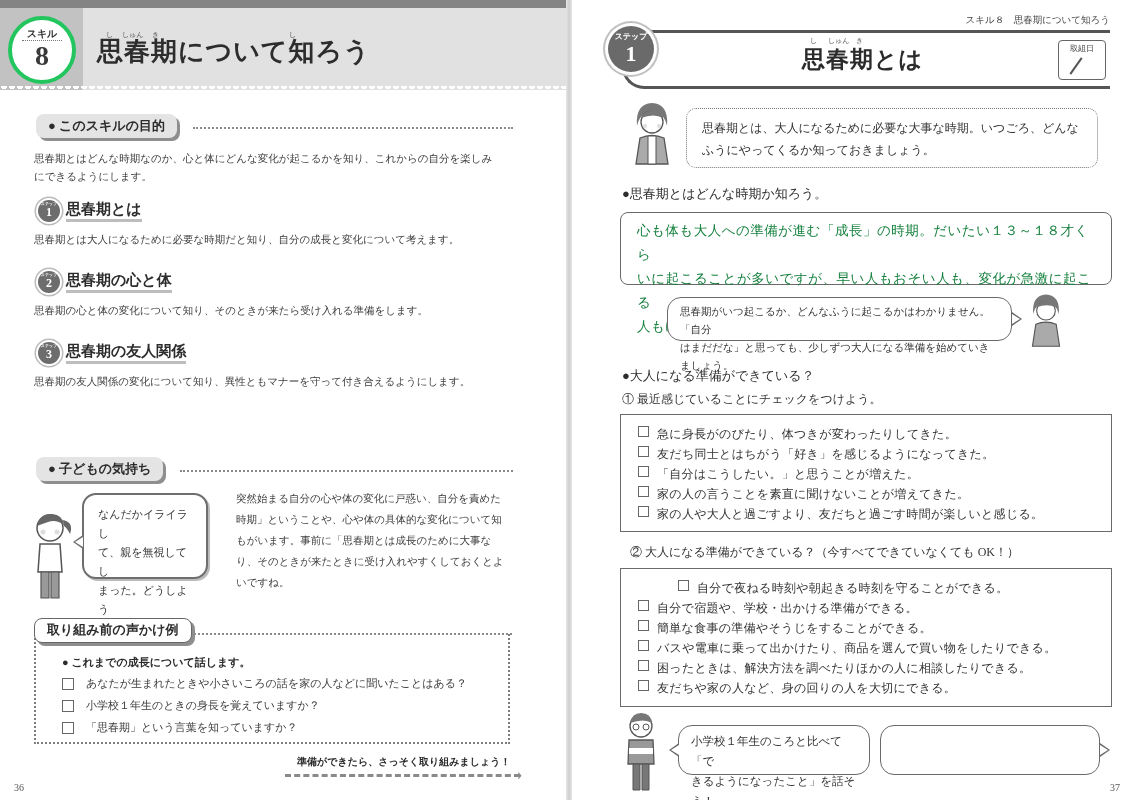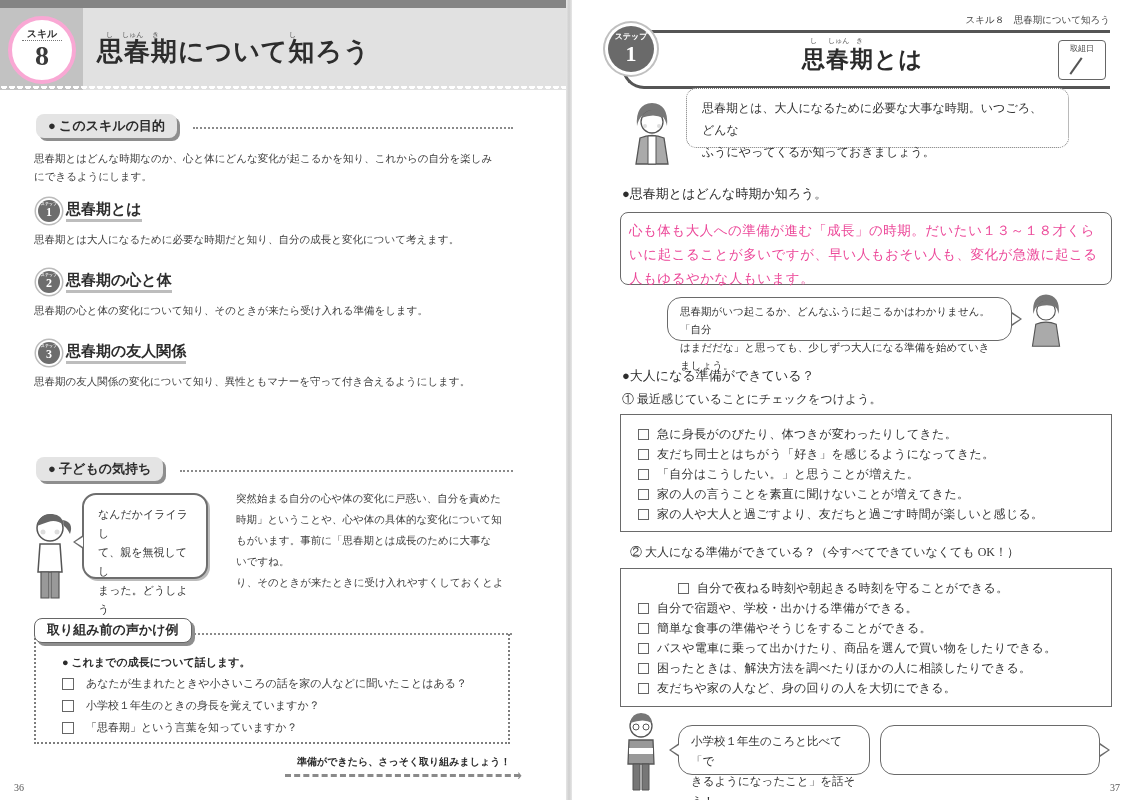--- a/index.html
+++ b/index.html
@@ -13,21 +13,21 @@
             background: linear-gradient(to right, #e6e6e6, #cfcfcf, #e6e6e6); }
 
   
   .top-strip { position: absolute; left: 0; top: 0; width: 568px; height: 8px; background: #848484; }
   .header-band { position: absolute; left: 0; top: 8px; width: 568px; height: 82px; background: #e1e1e1; }
   .header-band .badge-bg { position: absolute; left: 0; top: 0; width: 83px; height: 82px; background: #c2c2c2; }
   .header-band .scallop { position: absolute; left: 0; bottom: -4px; width: 568px; height: 8px;
     background: radial-gradient(circle at 4px 0px, #fff 3px, transparent 3.5px) repeat-x;
     background-size: 8px 8px; }
   .skill-badge { position: absolute; left: 8px; top: 16px; width: 68px; height: 68px; border-radius: 50%;
-    background: #fff; border: 4px solid #f9a8d4; text-align: center; }
+    background: #fff; border: 4px solid #22c55e; text-align: center; }
   .skill-badge .lbl { display: block; font-size: 10px; font-weight: bold; margin-top: 8px; color: #333;
     border-bottom: 1.5px dotted #777; width: 40px; margin-left: auto; margin-right: auto; line-height: 12px; }
   .skill-badge .num { display: block; font-size: 28px; font-weight: bold; color: #3a3a3a; line-height: 30px; }
   .skill-title { position: absolute; left: 97px; top: 34px; font-size: 26px; font-weight: bold; color: #2d2d2d; letter-spacing: 1px; }
   .ruby { position: absolute; font-size: 7px; color: #555; font-weight: normal; }
 
   .sec-tab { position: absolute; height: 24px; background: #e4e4e4; border-radius: 8px;
     box-shadow: 3px 3px 0 #8e8e8e; font-size: 13px; font-weight: bold; color: #2c2c2c; line-height: 24px; padding: 0 12px; }
   .sec-tab.outline { background: #fff; border: 1.5px solid #666; line-height: 21px; }
   .dotline { position: absolute; height: 0; border-top: 2px dotted #8a8a8a; }
@@ -66,24 +66,24 @@
   .step-badge .lbl { display: block; font-size: 8px; font-weight: bold; margin-top: 6px; line-height: 10px; }
   .step-badge .num { display: block; font-size: 22px; font-weight: bold; line-height: 24px; }
   .page-title { position: absolute; left: 230px; top: 44px; font-size: 23px; font-weight: bold; color: #2b2b2b; letter-spacing: 1px; }
   .date-box { position: absolute; left: 486px; top: 40px; width: 48px; height: 40px; border: 1.5px solid #666; border-radius: 4px; text-align: center; }
   .date-box .lbl { font-size: 8px; color: #444; line-height: 12px; display: block; margin-top: 2px; }
   .date-box .slash { position: absolute; left: 16px; top: 15px; width: 2px; height: 20px; background: #555; transform: rotate(35deg); }
 
   .dotted-bubble { position: absolute; border: 1.8px dotted #777; border-radius: 10px; background: #fff; font-size: 12px; line-height: 22px; color: #333; padding: 8px 18px; }
 
   .bullet-head { position: absolute; font-size: 13px; color: #2d2d2d; font-weight: normal; }
-  .round-box { position: absolute; border: 1.5px solid #6a6a6a; border-radius: 8px; background: #fff; font-size: 13.5px; line-height: 24px; color: #ec4899; padding: 6px 8px; letter-spacing: 0.5px; }
+  .round-box { position: absolute; border: 1.5px solid #6a6a6a; border-radius: 8px; background: #fff; font-size: 13.5px; line-height: 24px; color: #15803d; padding: 6px 16px; letter-spacing: 0.5px; }
   .small-bubble { position: absolute; border: 1.5px solid #6a6a6a; border-radius: 14px; background: #fff; font-size: 10.5px; line-height: 18px; color: #333; padding: 5px 12px; }
   .sq-box { position: absolute; border: 1.5px solid #6a6a6a; background: #fff; }
-  .ck-item { position: absolute; display: flex; align-items: center; font-size: 12px; color: #333; letter-spacing: 0.3px; }
+  .ck-item { position: absolute; display: flex; align-items: flex-start; font-size: 12px; color: #333; letter-spacing: 0.3px; }
   .ck-item .cb { width: 11px; height: 11px; border: 1.2px solid #666; margin-right: 8px; background: #fff; }
   .sub-q { position: absolute; font-size: 12px; color: #333; }
   .empty-bubble { position: absolute; border: 1.5px solid #6a6a6a; border-radius: 14px; background: #fff; }
 
   .tail-left { position: absolute; width: 0; height: 0; border-top: 7px solid transparent; border-bottom: 7px solid transparent; border-right: 10px solid #6a6a6a; }
   .tail-left::after { content: ""; position: absolute; left: 2px; top: -5px; border-top: 5px solid transparent; border-bottom: 5px solid transparent; border-right: 8px solid #fff; }
   .tail-right { position: absolute; width: 0; height: 0; border-top: 7px solid transparent; border-bottom: 7px solid transparent; border-left: 10px solid #6a6a6a; }
   .tail-right::after { content: ""; position: absolute; left: -10px; top: -5px; border-top: 5px solid transparent; border-bottom: 5px solid transparent; border-left: 8px solid #fff; }
 </style>
 </head>
@@ -145,22 +145,22 @@
     <div>て、親を無視してし</div>
     <div>まった。どうしよう</div>
     <div>……。</div>
   </div>
   <div class="tail-left" style="left:73px;top:535px;"></div>
 
   <div class="body-text" style="left:236px;top:488px;font-size:10.5px;line-height:21px;">
     <div>突然始まる自分の心や体の変化に戸惑い、自分を責めた</div>
     <div>時期」ということや、心や体の具体的な変化について知</div>
     <div>もがいます。事前に「思春期とは成長のために大事な</div>
+    <div>り、そのときが来たときに受け入れやすくしておくとよ</div>
     <div>いですね。</div>
-    <div>り、そのときが来たときに受け入れやすくしておくとよ</div>
   </div>
 
   <div class="check-box-area"></div>
   <div class="dotline" style="left:183px;top:633px;width:329px;"></div>
   <div class="sec-tab outline" style="left:34px;top:618px;height:25px;">取り組み前の声かけ例</div>
   <div class="body-text" style="left:62px;top:652px;font-weight:bold;font-size:11px;color:#2c2c2c;">● これまでの成長について話します。</div>
   <div class="q-item" style="left:62px;top:676px;">
     <span class="cb"></span>
       <span>あなたが生まれたときや小さいころの話を家の人などに聞いたことはある？</span>
   </div>
@@ -201,21 +201,21 @@
 
   <svg class="person" style="left:60px;top:100px;" width="40" height="66" viewBox="0 0 40 66">
     <path d="M5 26 Q3 4 20 3 Q37 4 35 26 Q32 12 20 12 Q8 12 5 26Z" fill="#777"></path>
     <circle cx="20" cy="22" r="11" fill="#fff" stroke="#555" stroke-width="1.3"></circle>
     <path d="M9 18 Q14 8 26 10 Q32 12 31 18 Q22 13 9 18Z" fill="#777"></path>
     <circle cx="13" cy="26" r="2" fill="#ddd"></circle>
       <circle cx="27" cy="26" r="2" fill="#ddd"></circle>
     <path d="M4 64 L8 38 Q20 33 32 38 L36 64Z" fill="#aaa" stroke="#555" stroke-width="1.3"></path>
     <path d="M16 36 L24 36 L24 64 L16 64Z" fill="#fff" stroke="#555" stroke-width="1"></path>
   </svg>
-  <div class="dotted-bubble" style="left:114px;top:88px;width:383px;height:60px;padding-left:15px;">
+  <div class="dotted-bubble" style="left:114px;top:108px;width:412px;height:60px;padding-left:15px;">
     <div>思春期とは、大人になるために必要な大事な時期。いつごろ、どんな</div>
     <div>ふうにやってくるか知っておきましょう。</div>
   </div>
 
   <div class="bullet-head" style="left:50px;top:185px;">●思春期とはどんな時期か知ろう。</div>
   <div class="round-box" style="left:48px;top:212px;width:492px;height:73px;">
     <div>心も体も大人への準備が進む「成長」の時期。だいたい１３～１８才くら</div>
     <div>いに起こることが多いですが、早い人もおそい人も、変化が急激に起こる</div>
     <div>人もゆるやかな人もいます。</div>
   </div>

